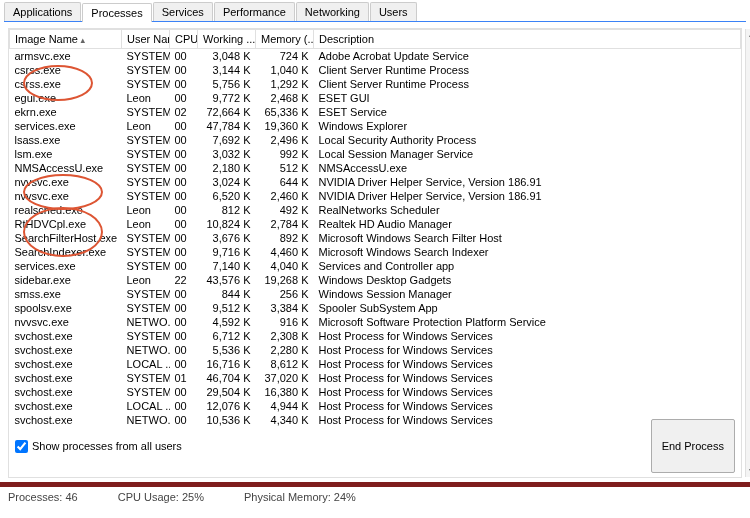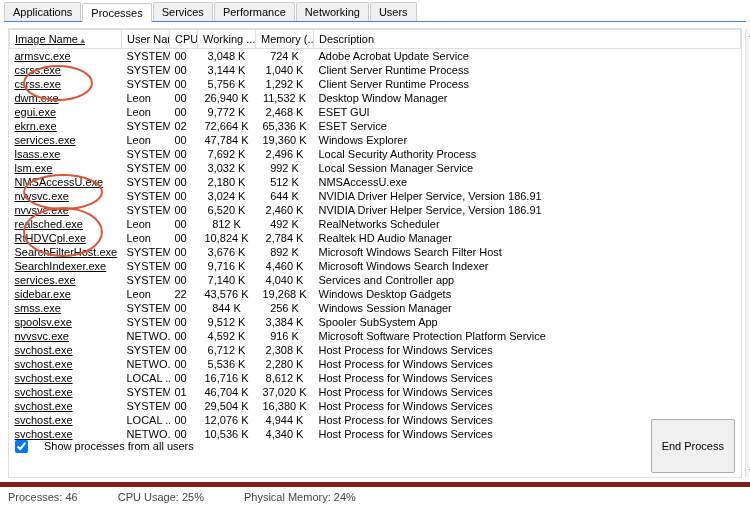--- a/index.html
+++ b/index.html
@@ -6,29 +6,29 @@
     body { font-family: "Segoe UI", Tahoma, sans-serif; font-size: 11px; background: #fff; width: 750px; height: 518px; overflow: hidden; position: relative; }
     .tabs { display: flex; border-bottom: 1px solid #3b82f6; margin: 2px 4px 0; }
     .tab { padding: 3px 8px; border: 1px solid #ccc; border-bottom: none; margin-right: 1px; background: #f0f0f0; cursor: pointer; border-radius: 2px 2px 0 0; font-size: 11px; }
     .tab.active { background: #fff; position: relative; top: 1px; }
     .panel { border: 1px solid #e0e0e0; margin: 6px 8px 4px; height: 450px; position: relative; background: #fff; }
     .table-wrap { height: 420px; overflow-y: auto; overflow-x: hidden; }
     table { width: 100%; border-collapse: collapse; table-layout: fixed; }
     th { text-align: left; font-weight: normal; padding: 3px 5px; border: 1px solid #e0e0e0; background: #fff; font-size: 11px; position: sticky; top: 0; cursor: pointer; white-space: nowrap; overflow: hidden; }
     th.sorted::after { content: " ▴"; color: #666; font-size: 9px; }
     td { padding: 1px 5px; font-size: 11px; white-space: nowrap; overflow: hidden; height: 13px; }
-    .c-img { width: 112px; text-decoration: underline; }
+    .c-img { width: 112px; }
     .c-user { width: 48px; }
     .c-cpu { width: 28px; text-align: left; margin-left: 48px; }
     .c-work { width: 58px; text-align: center; }
     .c-mem { width: 58px; text-align: right; }
     .c-desc { width: auto; }
-    td.num { text-align: center; }
+    td.num { text-align: right; }
     .bottom-bar { position: absolute; bottom: 4px; left: 6px; right: 6px; display: flex; align-items: center; justify-content: space-between; }
-    .chk-wrap { display: flex; align-items: center; gap: 16px; }
+    .chk-wrap { display: flex; align-items: center; gap: 4px; }
     .btn { padding: 20px 10px; border: 1px solid #acacac; background: #f0f0f0; font-size: 11px; border-radius: 2px; cursor: pointer; }
     .status { display: flex; gap: 40px; padding: 4px 8px 2px; border-top: 5px solid #7f1d1d; font-size: 11px; color: #444; }
     .annot { position: absolute; border: 2px solid #d53; border-radius: 50%; pointer-events: none; z-index: 5; }
     .sb-stub { position: absolute; right: -14px; top: 0; width: 10px; height: 100%; background: #f4f4f4; border-left: 1px solid #e0e0e0; }
     .sb-arrow { position: absolute; left: 1px; width: 8px; height: 12px; font-size: 8px; line-height: 12px; text-align: center; color: #666; }
   </style>
 </head>
 <body>
 
 <div class="tabs">
@@ -77,28 +77,20 @@
           </tr>
           <tr>
             <td class="c-img">csrss.exe</td>
             <td class="c-user">SYSTEM</td>
             <td class="c-cpu">00</td>
             <td class="c-work num">5,756 K</td>
             <td class="c-mem num">1,292 K</td>
             <td class="c-desc">Client Server Runtime Process</td>
           </tr>
           <tr>
-            <td class="c-img">dwm.exe</td>
-            <td class="c-user">Leon</td>
-            <td class="c-cpu">00</td>
-            <td class="c-work num">26,940 K</td>
-            <td class="c-mem num">11,532 K</td>
-            <td class="c-desc">Desktop Window Manager</td>
-          </tr>
-          <tr>
             <td class="c-img">egui.exe</td>
             <td class="c-user">Leon</td>
             <td class="c-cpu">00</td>
             <td class="c-work num">9,772 K</td>
             <td class="c-mem num">2,468 K</td>
             <td class="c-desc">ESET GUI</td>
           </tr>
           <tr>
             <td class="c-img">ekrn.exe</td>
             <td class="c-user">SYSTEM</td>

